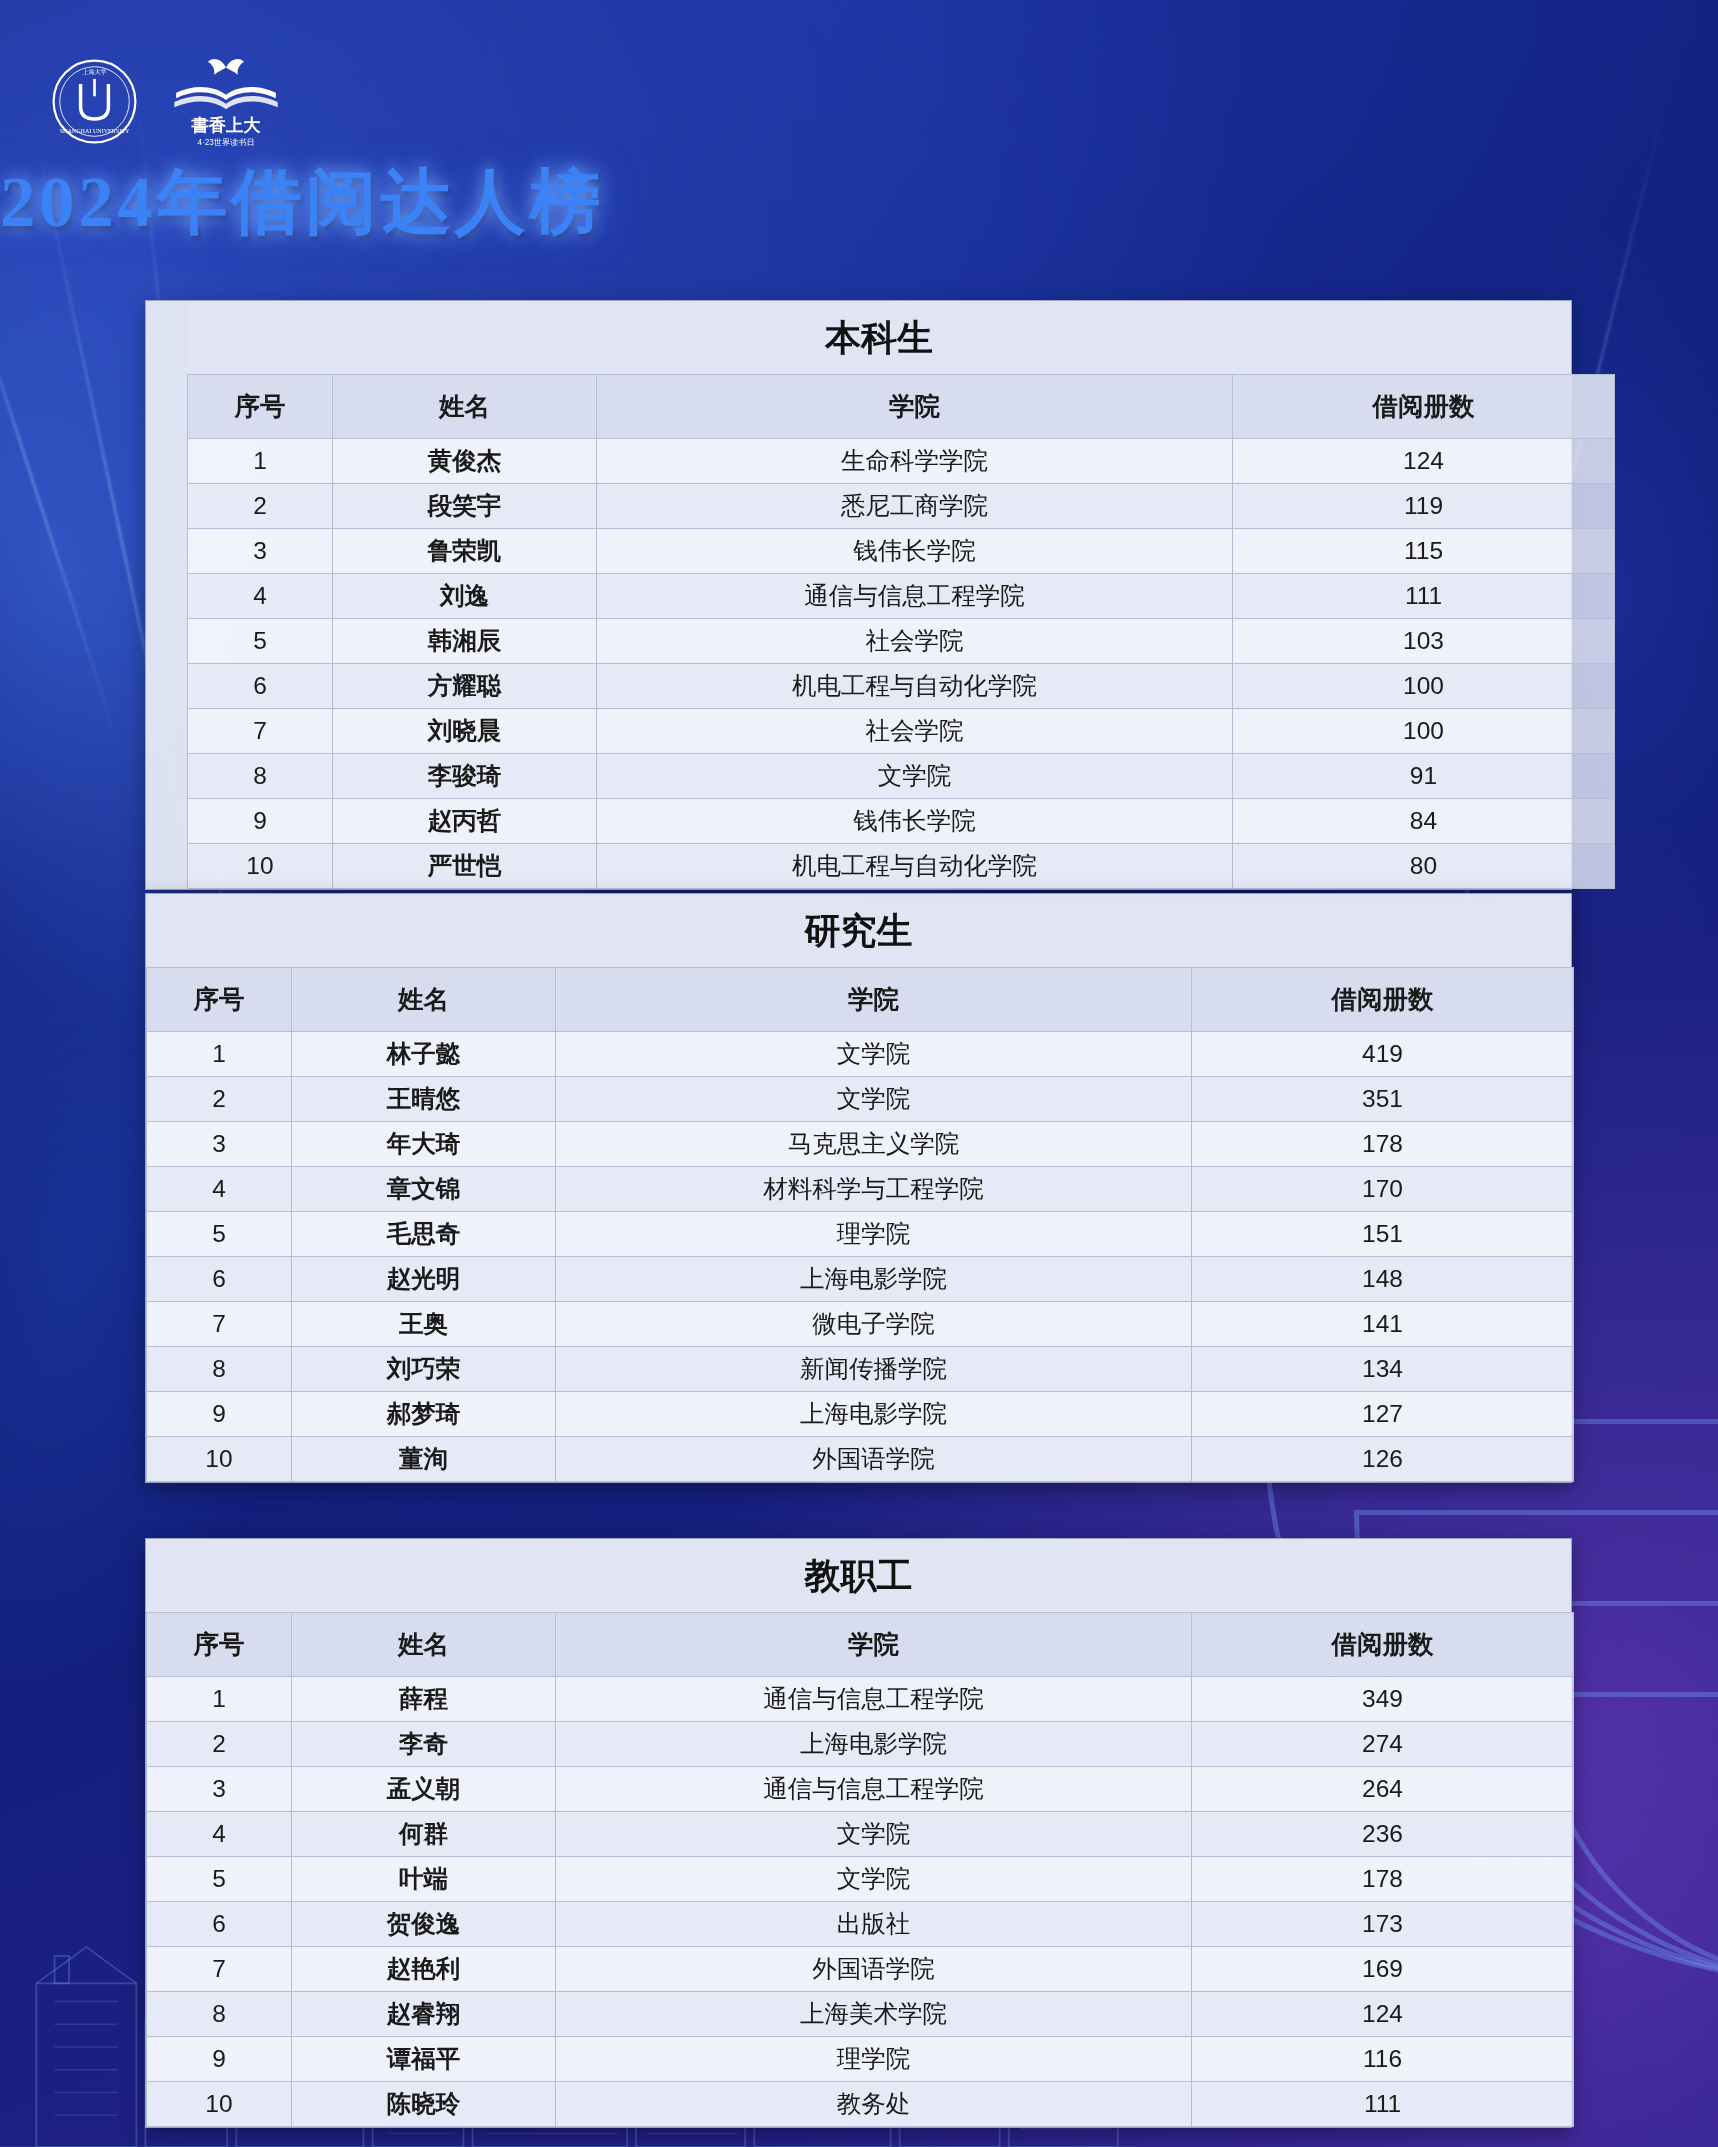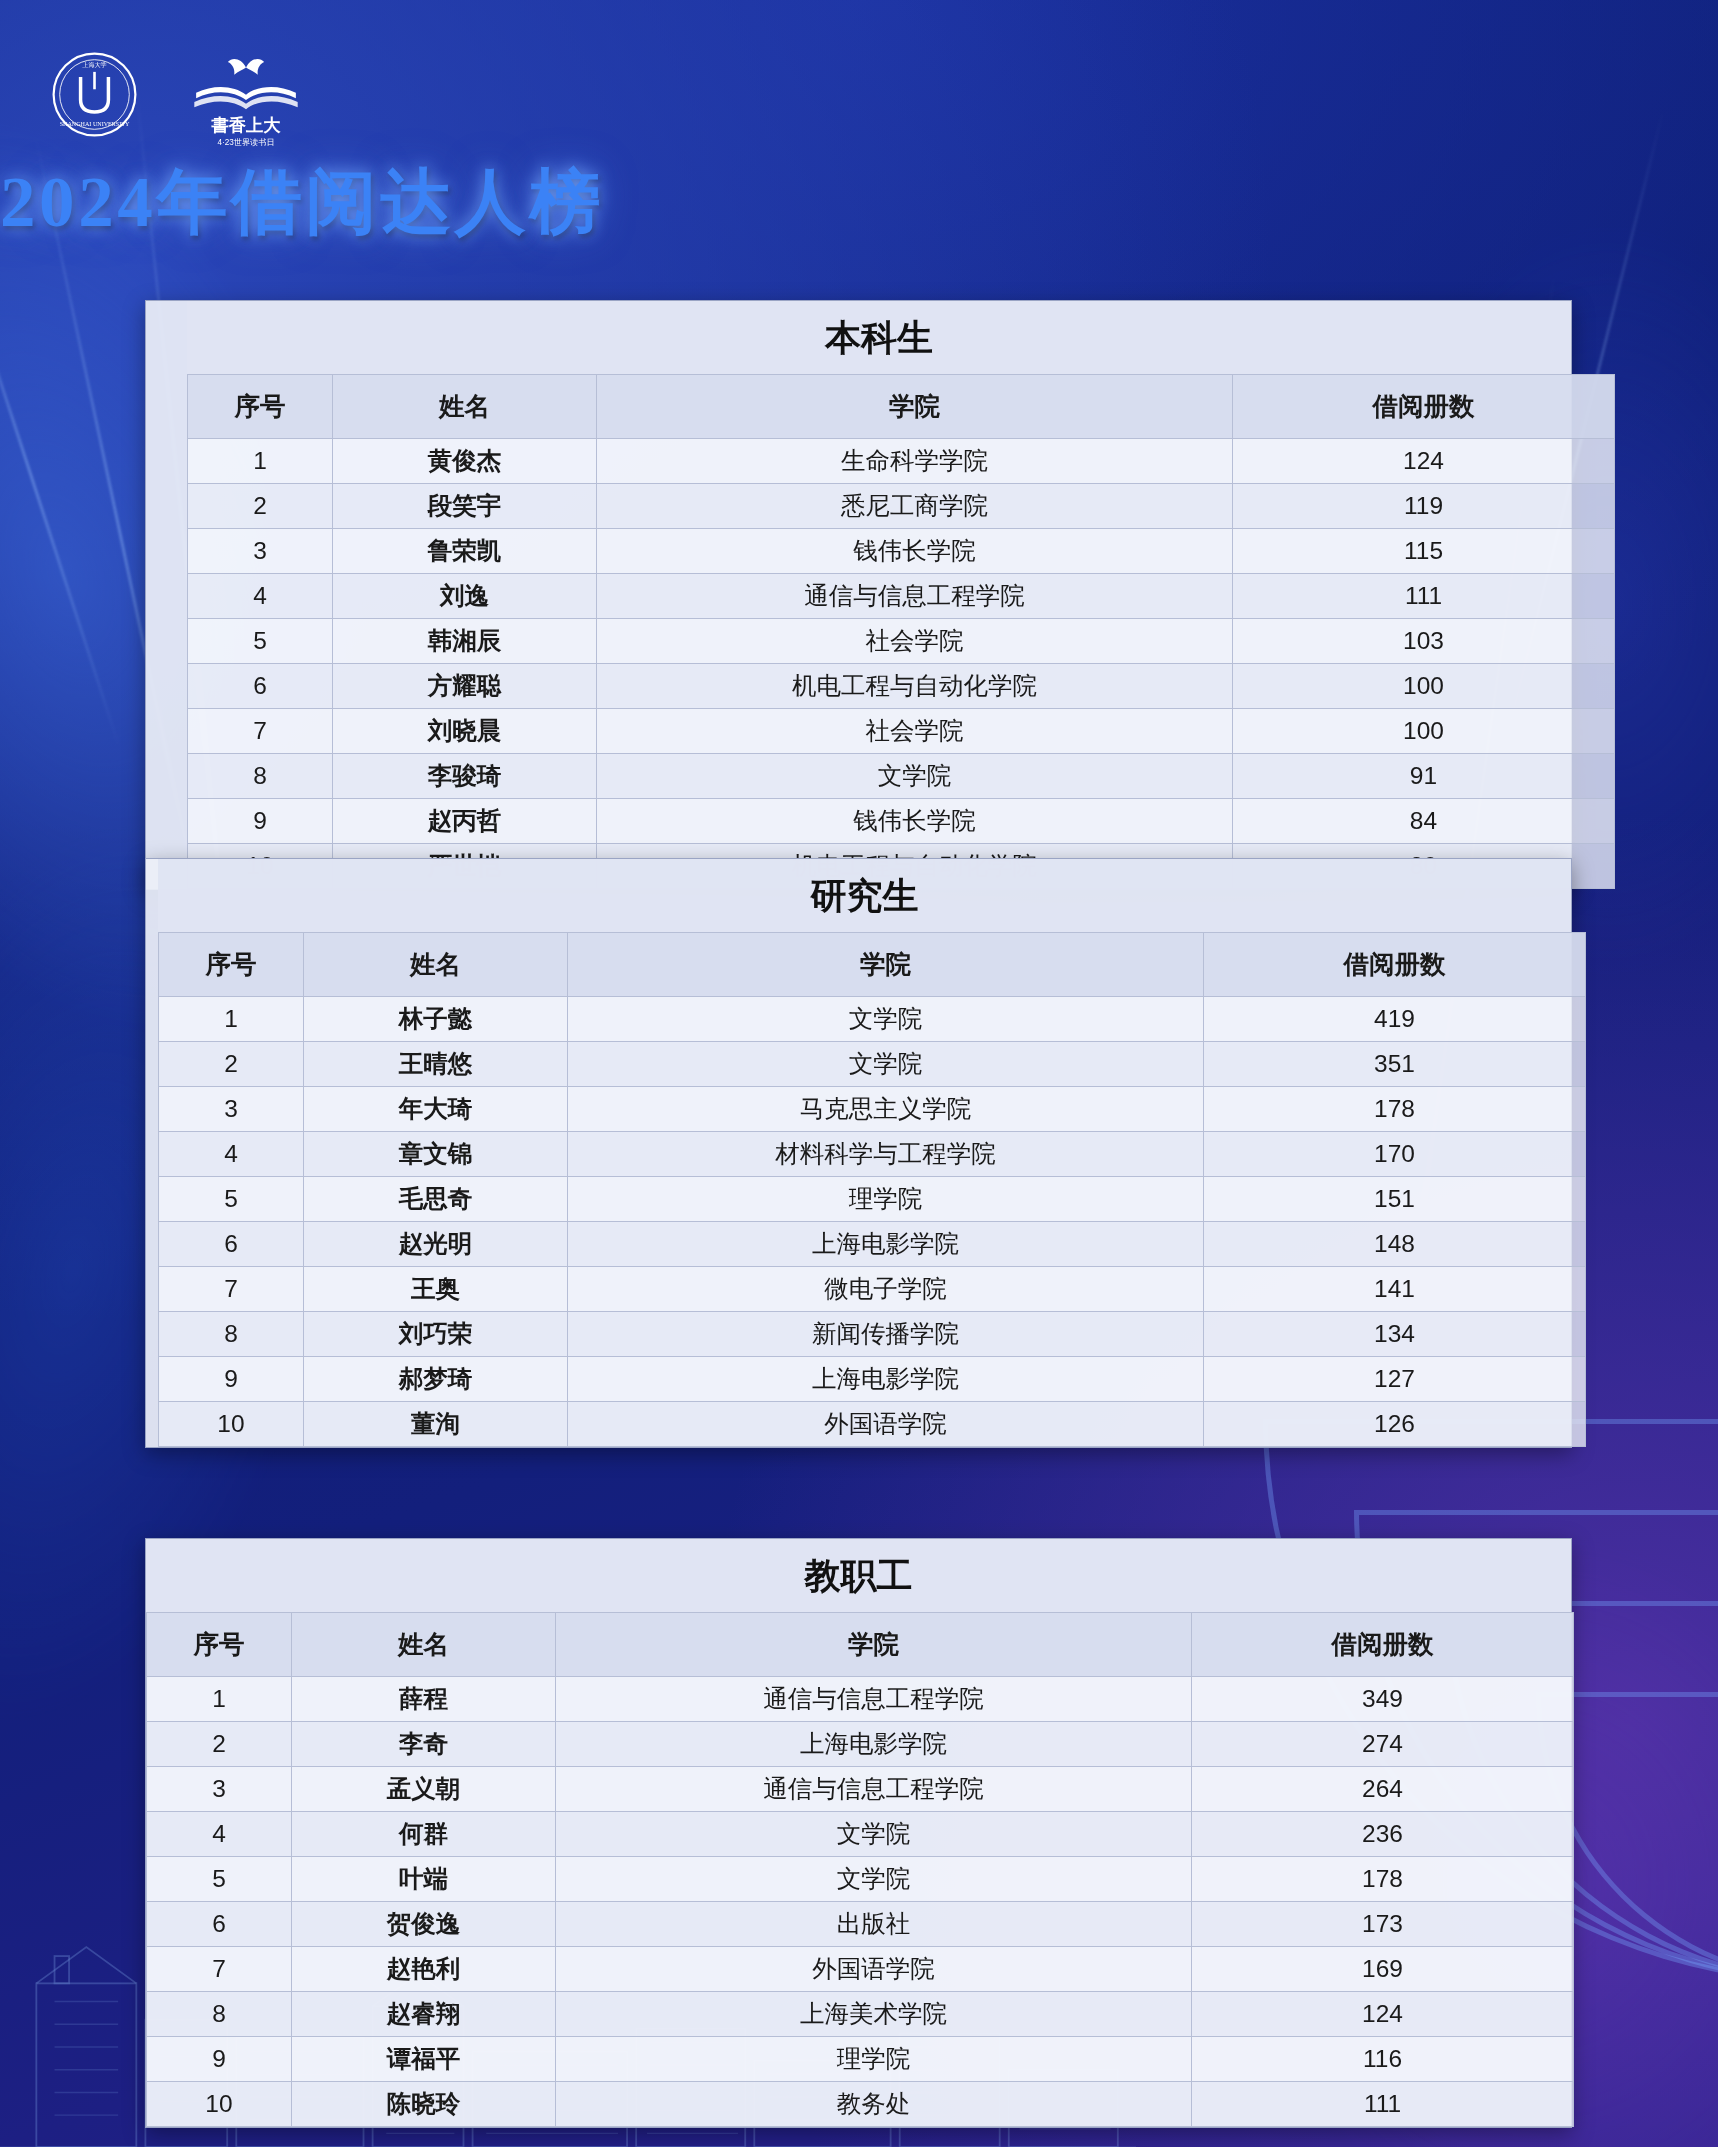--- a/index.html
+++ b/index.html
@@ -73,22 +73,22 @@
   }
 
   
   #city { position: absolute; left: 0; bottom: 0; width: 1136px; height: 300px; opacity: .55; }
 
   
   #logos {
     position: absolute;
     left: 51px; top: 51px;
     display: flex;
-    align-items: flex-start;
-    gap: 40px;
+    align-items: center;
+    gap: 20px;
   }
   #logo-seal { width: 87px; height: 87px; }
   #logo-festival { width: 136px; height: 100px; }
 
   #title {
     position: absolute;
     left: 0; right: 0; top: 155px;
     text-align: left;
     font-family: "Liberation Serif", "DejaVu Serif", serif;
     font-weight: 700;
@@ -101,21 +101,21 @@
   
   .section {
     position: absolute;
     left: 145px;
     width: 1427px;
     background: rgba(236,239,248,.93);
     border: 0.9px solid #9aa4c4;
     box-shadow: 0 5.5px 20px rgba(0,0,0,.35);
   }
   #sec-0 { top: 300px; padding-left: 41px; }
-  #sec-1 { top: 858px; padding-left: 12px; }
+  #sec-1 { top: 893px; }
   #sec-2 { top: 1538px; }
 
   .section-title {
     font-family: "Liberation Serif", "DejaVu Serif", serif;
     font-weight: 700;
     font-size: 36px;
     color: #111;
     text-align: center;
     padding: 12.7px 0 11px;
     background: rgba(223,228,242,.95);

